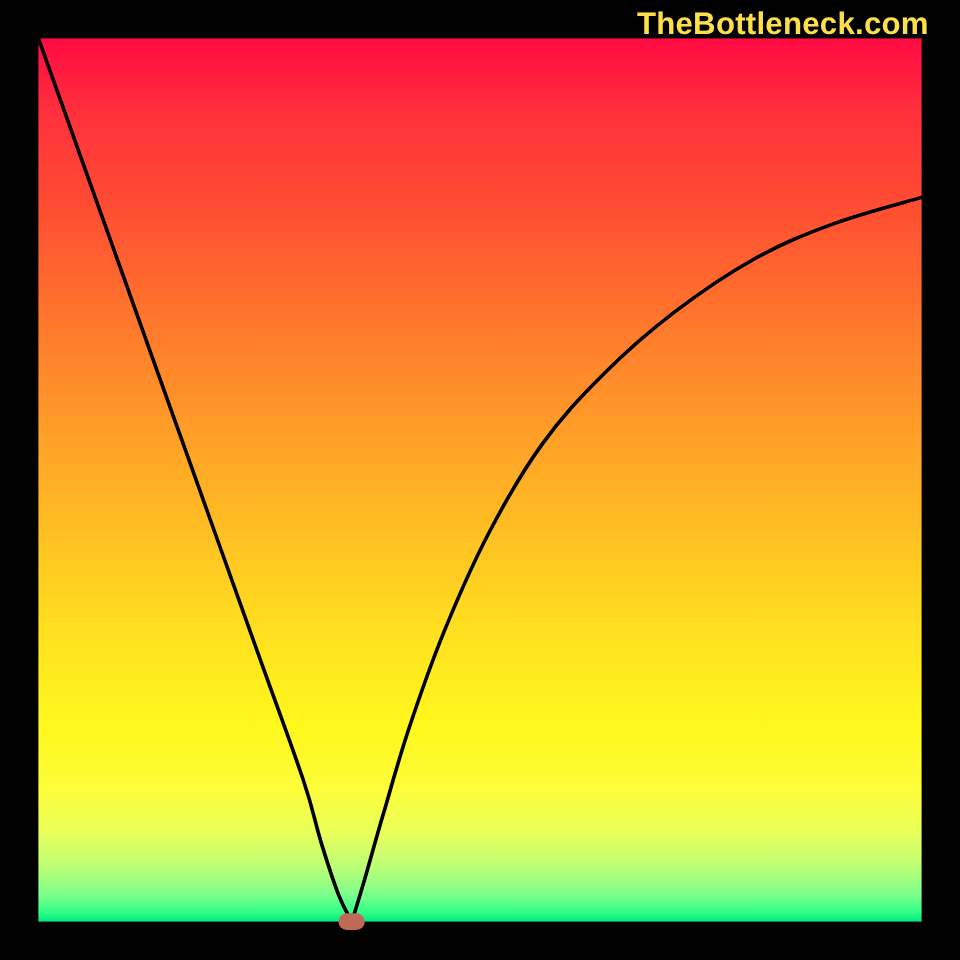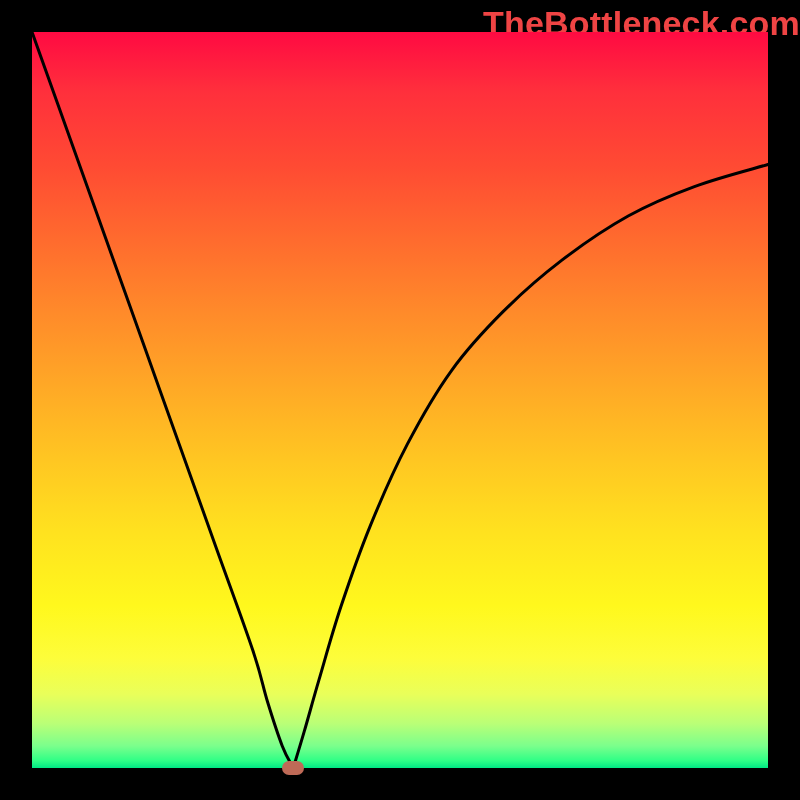--- a/index.html
+++ b/index.html
@@ -13,23 +13,23 @@
   }
   .outer {
     position: relative;
     width: 800px;
     height: 800px;
     background: #000;
   }
   .watermark {
     position: absolute;
     top: 4px;
-    right: 0;
-    color: #ef4444;
-    font-size: 34px;
+    right: 26px;
+    color: #fde047;
+    font-size: 26px;
     font-weight: 600;
     letter-spacing: 0.2px;
     user-select: none;
   }
   .plot {
     position: absolute;
     left: 32px;
     top: 32px;
     width: 736px;
     height: 736px;

